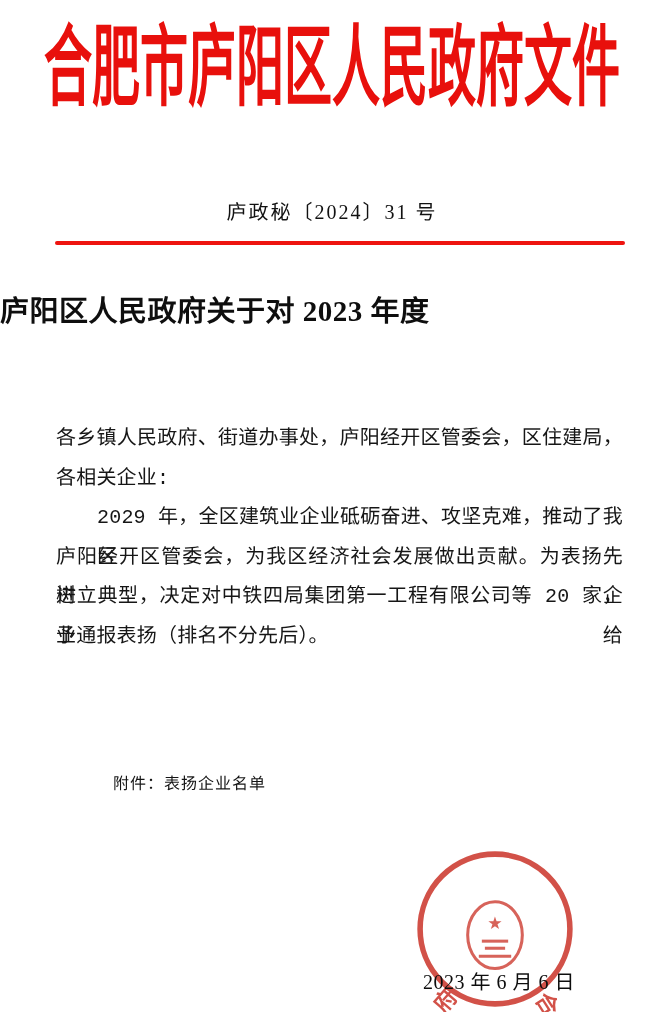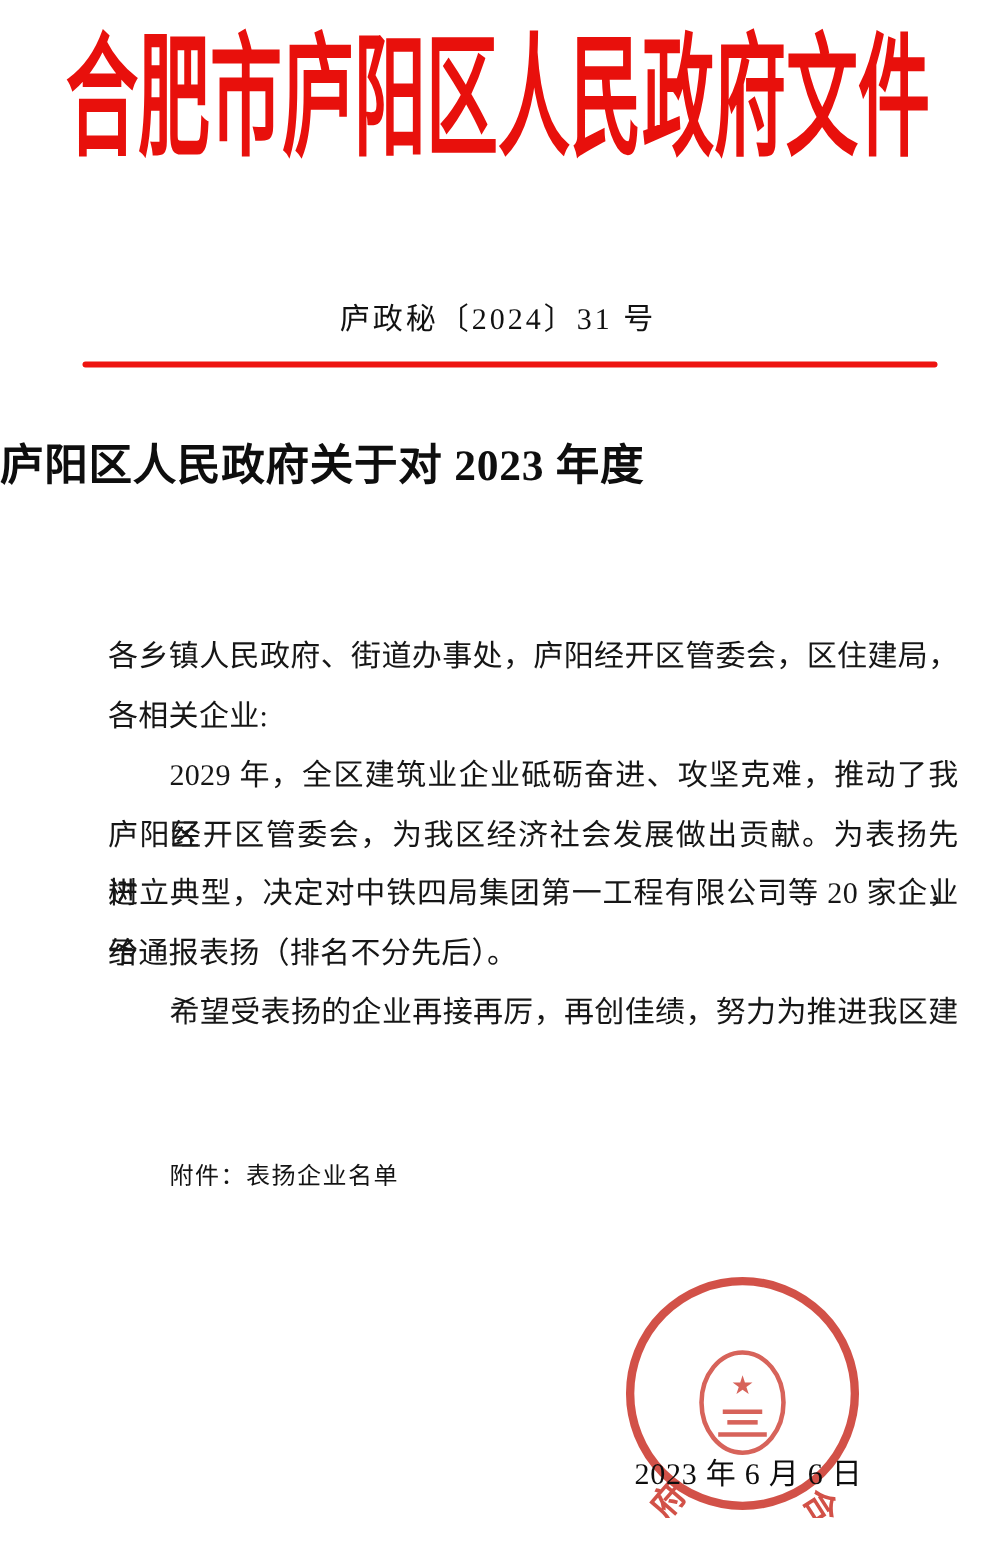--- a/index.html
+++ b/index.html
@@ -67,22 +67,23 @@
     font-size: 29px;
     font-weight: bold;
     line-height: 47px;
     color: #0e0e0e;
     letter-spacing: 0.5px;
   }
   
   .body-block {
     position: absolute;
     top: 419px;
-    left: 72px;
+    left: 56px;
     width: 567px;
+    font-family: Liberation Mono, monospace;
   }
   .line {
     font-size: 20px;
     line-height: 39.5px;
     height: 39.5px;
     letter-spacing: 0.2px;
     white-space: nowrap;
   }
   .line.full {
     white-space: normal;
@@ -138,21 +139,20 @@
     <div>庐阳区人民政府关于对 2023 年度</div>
   </div>
 
   <div class="body-block">
     <div class="line full">各乡镇人民政府、街道办事处，庐阳经开区管委会，区住建局，</div>
     <div class="line">各相关企业:</div>
     <div class="line indent full">2029 年，全区建筑业企业砥砺奋进、攻坚克难，推动了我区</div>
     <div class="line full">庐阳经开区管委会，为我区经济社会发展做出贡献。为表扬先进，</div>
     <div class="line full">树立典型，决定对中铁四局集团第一工程有限公司等 20 家企业给</div>
     <div class="line">予通报表扬（排名不分先后）。</div>
-    <div class="line indent full">希望受表扬的企业再接再厉，再创佳绩，努力为推进我区建</div>
   </div>
 
   <div class="attachment">附件：表扬企业名单</div>
 
   <svg class="seal" viewBox="0 0 164 164" xmlns="http://www.w3.org/2000/svg">
     <defs>
       <path id="sealArc" d="M 82,137 A 55,55 0 1 1 81.95,137" fill="none"></path>
     </defs>
 
     <circle cx="82" cy="82" r="74" fill="none" stroke="#cc3a2f" stroke-width="5.5"></circle>

